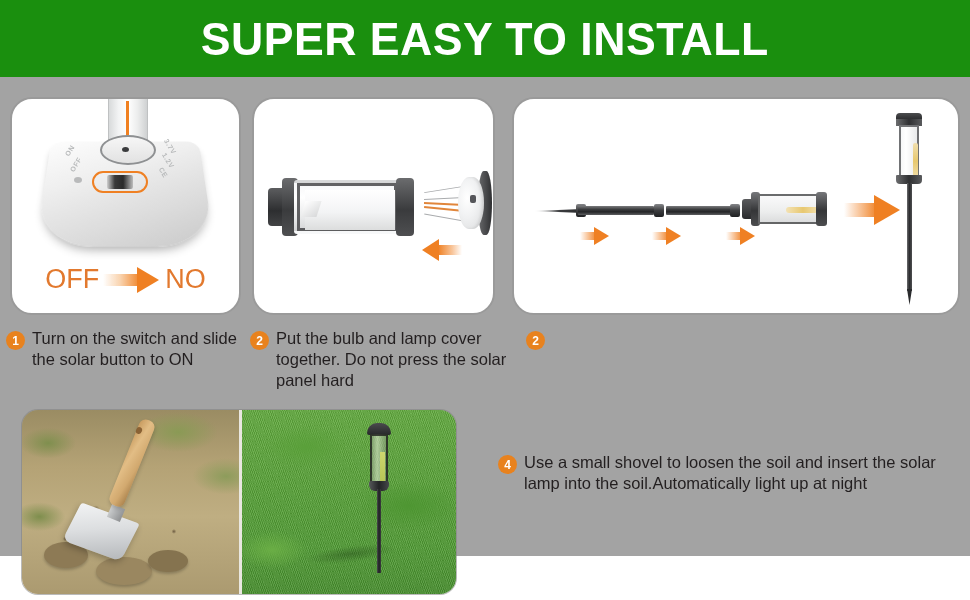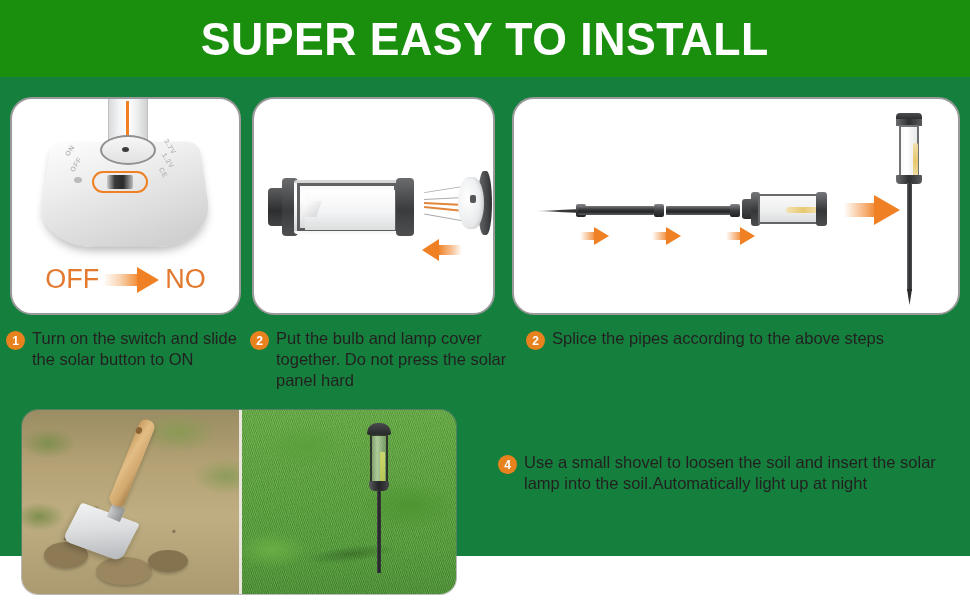--- a/index.html
+++ b/index.html
@@ -6,21 +6,21 @@
   html, body {
     margin: 0; padding: 0;
     width: 970px; height: 600px;
     background: #ffffff;
     font-family: "Liberation Sans", sans-serif;
     overflow: hidden;
   }
   #page {
     position: relative;
     width: 970px; height: 556px;
-    background: #15803d;
+    background: #a3a3a3;
   }
 
   
   .header-bar {
     position: absolute;
     left: 0; top: 0;
     width: 970px; height: 77px;
     background: #1a8f0e;
     display: flex;
     align-items: center;
@@ -569,21 +569,20 @@
   <div class="caption" id="cap-1">
     <span class="badge">1</span>
     <span class="caption-text">Turn on the switch and slide the solar button to ON</span>
   </div>
   <div class="caption" id="cap-2">
     <span class="badge">2</span>
     <span class="caption-text">Put the bulb and lamp cover together. Do not press the solar panel hard</span>
   </div>
   <div class="caption" id="cap-3">
     <span class="badge">2</span>
-    <span class="caption-text">Splice the pipes according to the above steps</span>
   </div>
   <div class="caption" id="cap-4">
     <span class="badge">4</span>
     <span class="caption-text">Use a small shovel to loosen the soil and insert the solar lamp into the soil.Automatically light up at night</span>
   </div>
 
   <div class="photo-strip">
     <div class="photo photo-soil">
       <div class="soil-clod clod-a"></div>
       <div class="soil-clod clod-b"></div>

